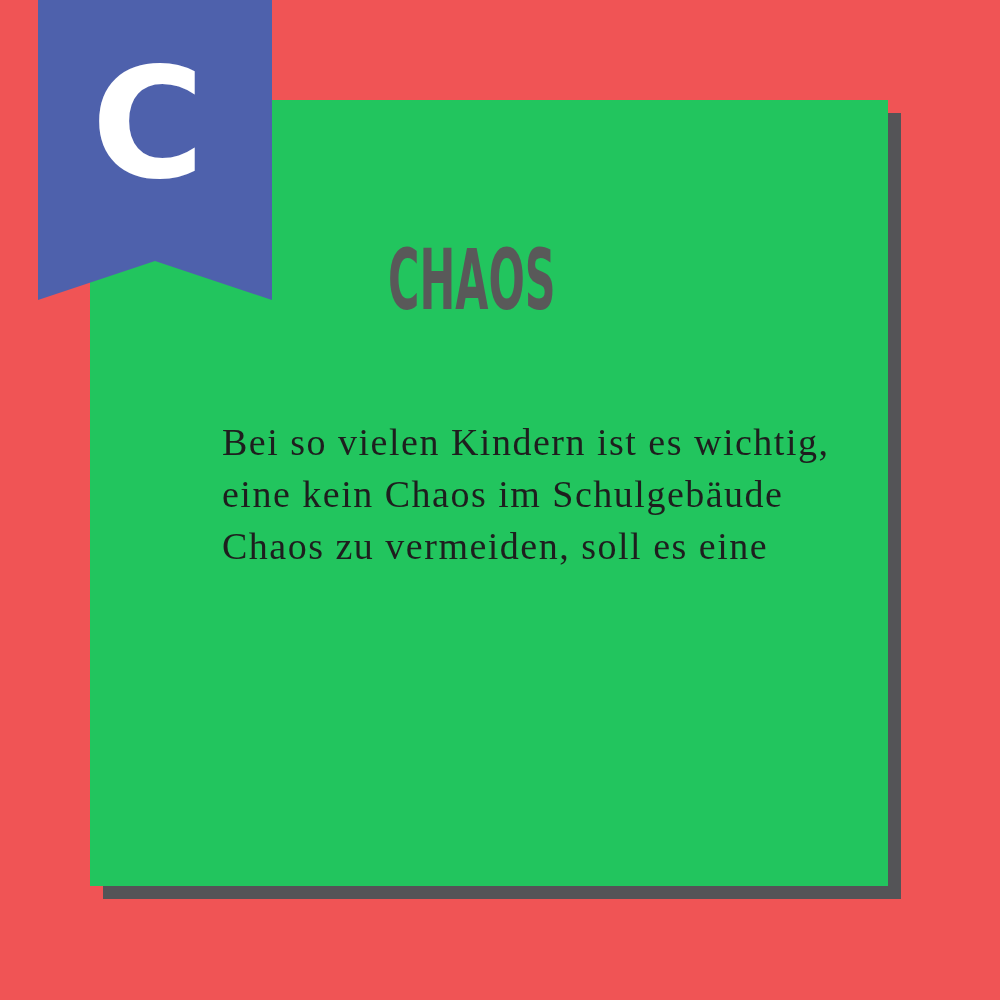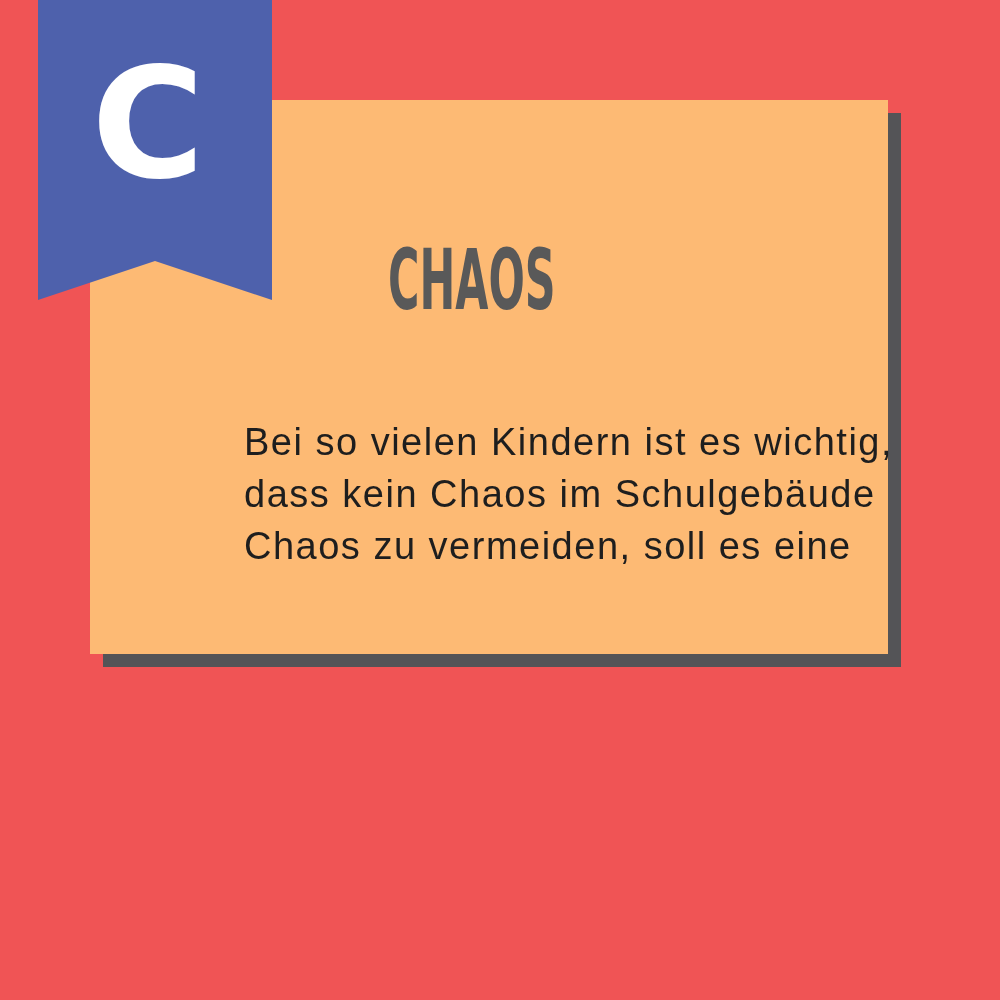--- a/index.html
+++ b/index.html
@@ -12,22 +12,22 @@
     height: 1000px;
     background: #F05455;
     overflow: hidden;
   }
 
   .card {
     position: absolute;
     left: 90px;
     top: 100px;
     width: 798px;
-    height: 554px;
-    background: #fdba74;
+    height: 786px;
+    background: #22c55e;
     box-shadow: 13px 13px 0 0 #545457;
   }
 
   .ribbon {
     position: absolute;
     left: 38px;
     top: 0;
     width: 234px;
     height: 300px;
     background: #4E61AC;
@@ -59,43 +59,44 @@
     line-height: 1;
     color: #595959;
     white-space: nowrap;
     transform: scaleX(0.51);
     transform-origin: left top;
     z-index: 3;
   }
 
   .body-text {
     position: absolute;
-    left: 154px;
+    left: 132px;
     top: 316px;
     width: 700px;
     color: #1E1E1E;
     font-size: 38px;
     line-height: 52px;
     letter-spacing: 1.5px;
     font-weight: 400;
+    font-family: Liberation Serif, serif;
   }
 
   .body-line { white-space: nowrap; }
 </style>
 </head>
 <body>
 
 <div class="canvas">
 
   <div class="card">
     <div class="card-title">CHAOS</div>
 
     <div class="body-text">
       <div class="body-line">Bei so vielen Kindern ist es wichtig,</div>
-      <div class="body-line">dass kein Chaos im Schulgebäude</div>
+      <div class="body-line">eine kein Chaos im Schulgebäude</div>
       <div class="body-line">Chaos zu vermeiden, soll es eine</div>
     </div>
   </div>
 
   <div class="ribbon">
     <span class="ribbon-letter">C</span>
   </div>
 
 </div>
 

